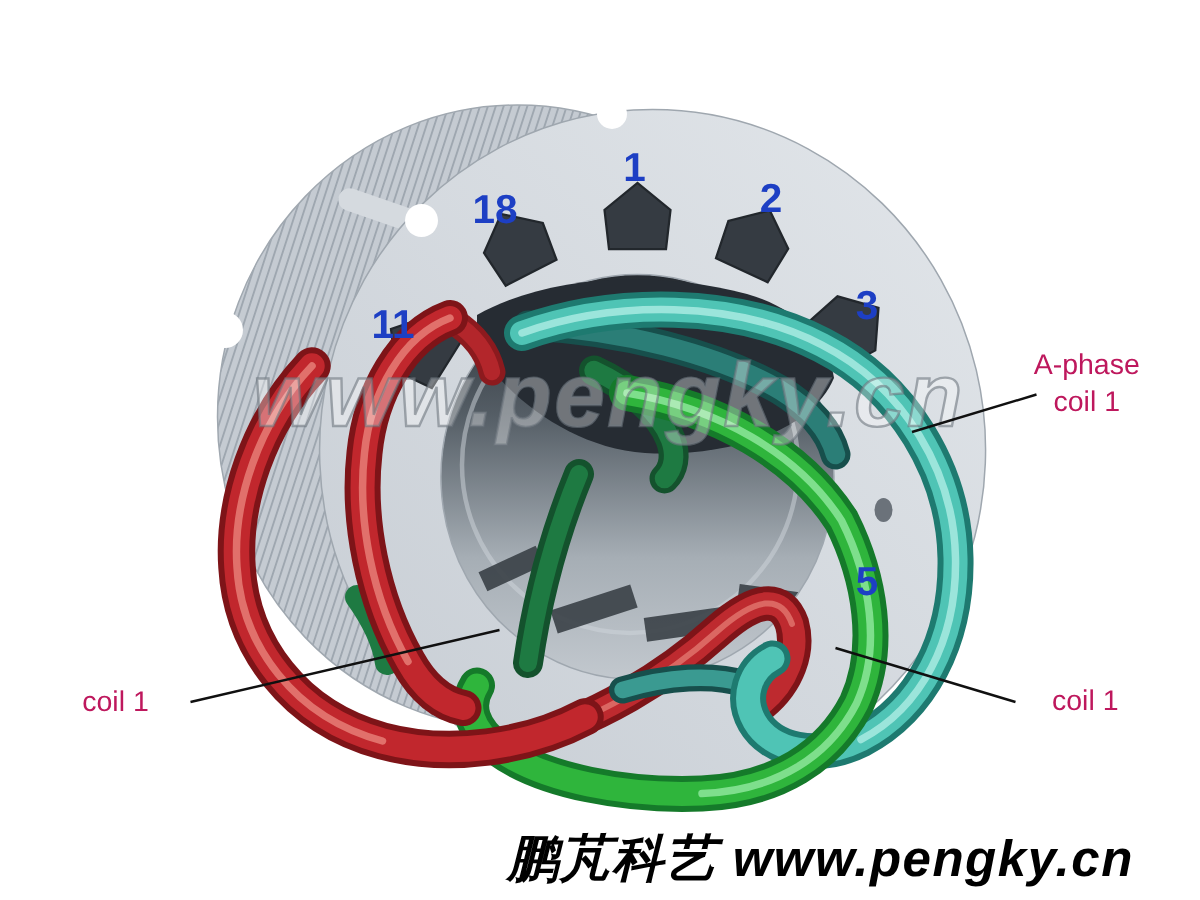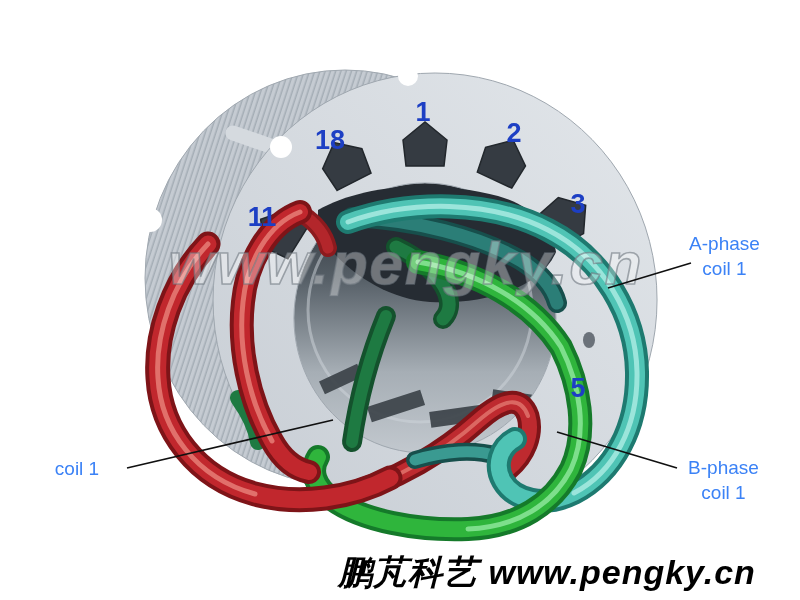--- a/index.html
+++ b/index.html
@@ -7,21 +7,21 @@
     position:relative;width:800px;height:600px;background:#ffffff;overflow:hidden;
     font-family:"Liberation Sans", sans-serif;
   }
   #scene-svg{position:absolute;left:0;top:0;}
   .slot-num{
     position:absolute;transform:translate(-50%,-50%);
     color:#1d3fc4;font-size:27px;font-weight:bold;line-height:1;
     font-family:"Liberation Sans",sans-serif;
   }
   .phase-label{
-    position:absolute;text-align:center;color:#3b82f6;
+    position:absolute;text-align:center;color:#be185d;
     font-size:19px;line-height:25px;font-family:"Liberation Sans",sans-serif;
   }
   #brand-footer{
     position:absolute;left:338px;top:550px;
     color:#000000;font-size:34px;font-weight:bold;font-style:italic;
     letter-spacing:1px;white-space:nowrap;
     font-family:"Liberation Sans",sans-serif;
   }
 </style>
 </head>
@@ -154,21 +154,20 @@
   <div class="slot-num" style="left:578px;top:204px;">3</div>
   <div class="slot-num" style="left:578px;top:388px;">5</div>
   <div class="slot-num" style="left:262px;top:217px;">11</div>
   <div class="slot-num" style="left:330px;top:140px;">18</div>
 
   <div class="phase-label" style="left:662px;top:231px;width:125px;">
     <div>A-phase</div>
     <div>coil 1</div>
   </div>
   <div class="phase-label" style="left:661px;top:455px;width:125px;">
-    <div>B-phase</div>
     <div>coil 1</div>
   </div>
   <div class="phase-label" style="left:7px;top:456px;width:140px;">
     <div>coil 1</div>
   </div>
 
   <div id="brand-footer">鹏芃科艺 www.pengky.cn</div>
 
 </div>
 

